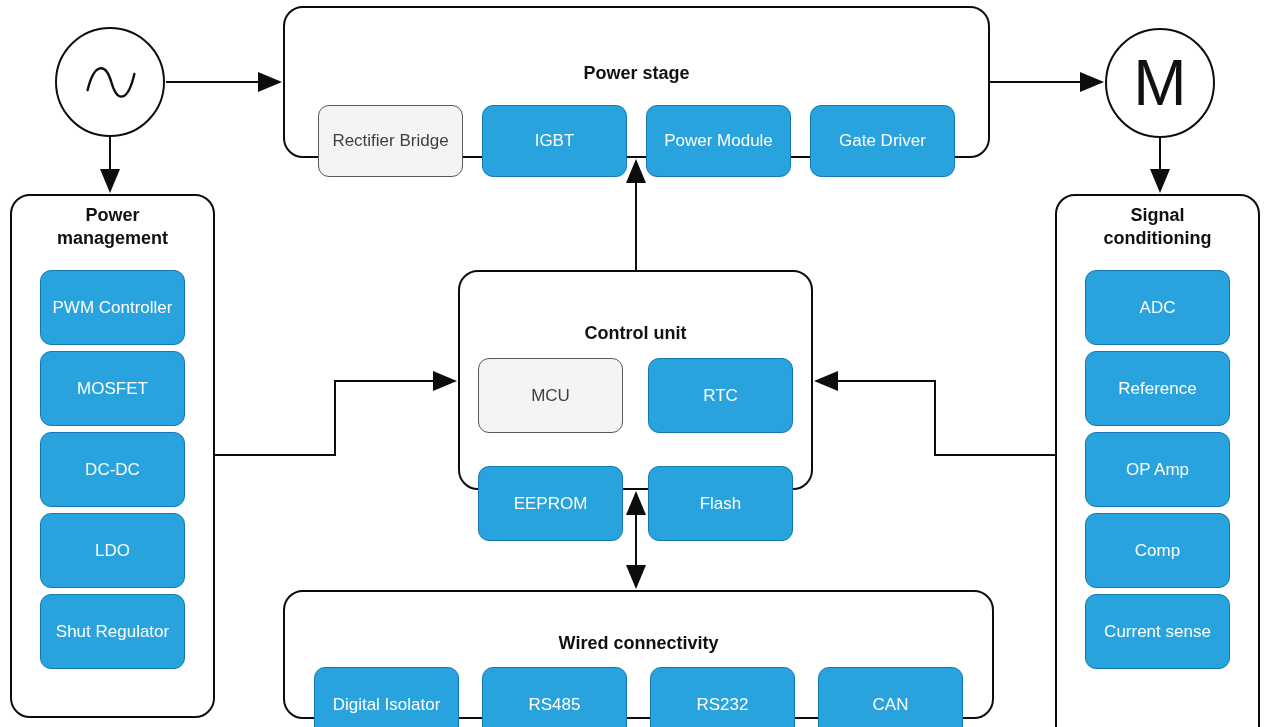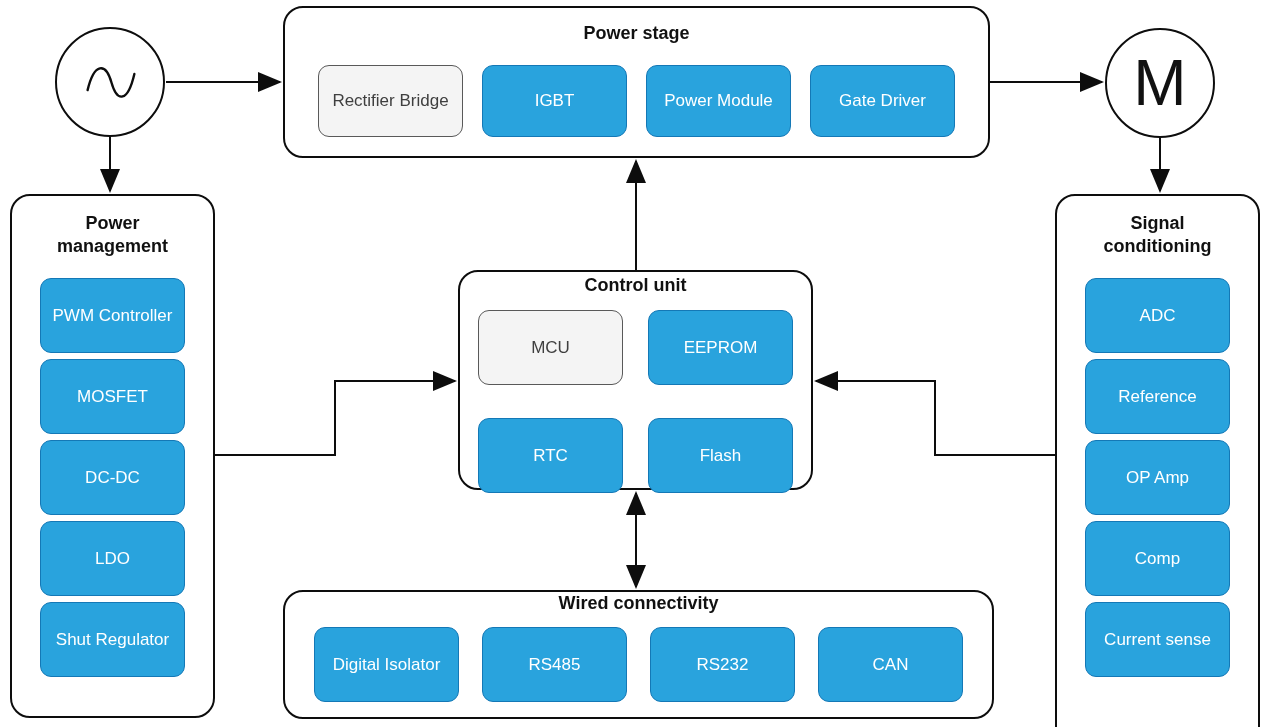--- a/index.html
+++ b/index.html
@@ -9,27 +9,27 @@
 
   svg.wires { position:absolute; inset:0; pointer-events:none; }
 
   
   .group {
     position:absolute; box-sizing:border-box;
     background:#fff; border:2px solid #0d0d0d; border-radius:20px;
   }
   .group-title {
     font-weight:bold; font-size:18px; line-height:1.28;
-    text-align:center; color:#111;
+    text-align:center; color:#111;margin-top:40px;
   }
-  .side .group-title { max-width:150px; margin:8px auto; }
+  .side .group-title { max-width:150px; margin:0 auto; }
 
   .power-stage        { left:283px; top:6px;   width:707px; height:152px; padding-top:14px; }
   .power-management   { left:10px;  top:194px; width:205px; height:524px; padding-top:8px; }
-  .control-unit       { left:458px; top:270px; width:355px; height:220px; padding-top:2px; }
+  .control-unit       { left:458px; top:270px; width:355px; height:220px; padding-top:10px; }
   .wired-connectivity { left:283px; top:590px; width:711px; height:129px; padding-top:0; }
   .signal-conditioning{ left:1055px;top:194px; width:205px; height:604px; padding-top:8px; }
 
   .chips.row  { display:flex; justify-content:center; align-items:flex-end; }
   .chips.col  { display:flex; flex-direction:column; align-items:center; gap:6px; }
   .chips.grid { display:grid; grid-template-columns:repeat(2,145px); gap:33px 25px; justify-content:center; }
 
   .power-stage .chips        { margin-top:20px; gap:19px; }
   .power-management .chips   { margin-top:20px; }
   .control-unit .chips       { margin-top:13px; }
@@ -115,22 +115,22 @@
         <div class="chip blue">DC-DC</div>
         <div class="chip blue">LDO</div>
         <div class="chip blue">Shut Regulator</div>
       </div>
   </div>
 
   <div class="group control-unit">
     <div class="group-title">Control unit</div>
     <div class="chips grid">
         <div class="chip gray">MCU</div>
+        <div class="chip blue">RTC</div>
         <div class="chip blue">EEPROM</div>
-        <div class="chip blue">RTC</div>
         <div class="chip blue">Flash</div>
       </div>
   </div>
 
   <div class="group wired-connectivity">
     <div class="group-title">Wired connectivity</div>
     <div class="chips row">
         <div class="chip blue">Digital Isolator</div>
         <div class="chip blue">RS485</div>
         <div class="chip blue">RS232</div>

